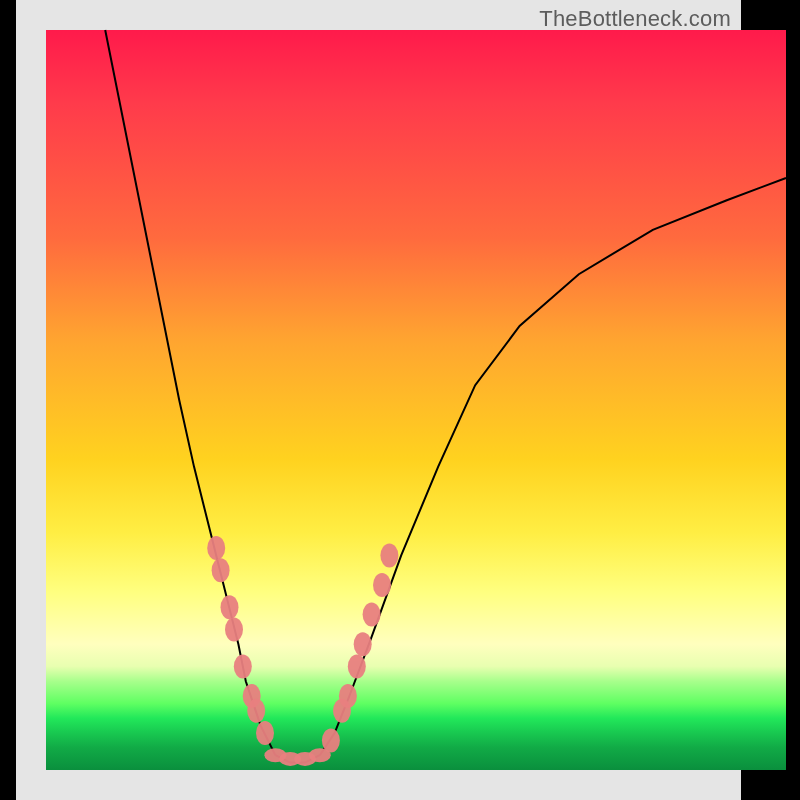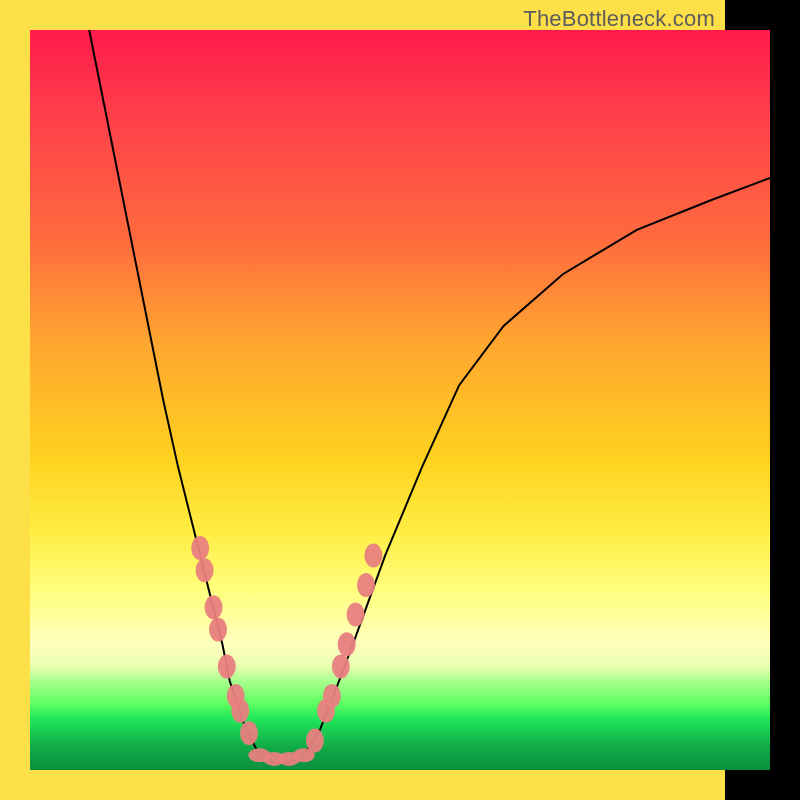--- a/index.html
+++ b/index.html
@@ -6,25 +6,25 @@
     margin: 0;
     padding: 0;
     width: 800px;
     height: 800px;
     overflow: hidden;
     background: #000;
     font-family: Arial, Helvetica, sans-serif;
   }
   .frame {
     position: absolute;
-    left: 0;
+    left: 16px;
     top: 0;
     width: 725px;
     height: 800px;
-    background: #fde047;
+    background: #e5e5e5;
   }
   .plot-area {
     position: absolute;
     left: 30px;
     top: 30px;
     width: 740px;
     height: 740px;
     
     background:
       linear-gradient(

